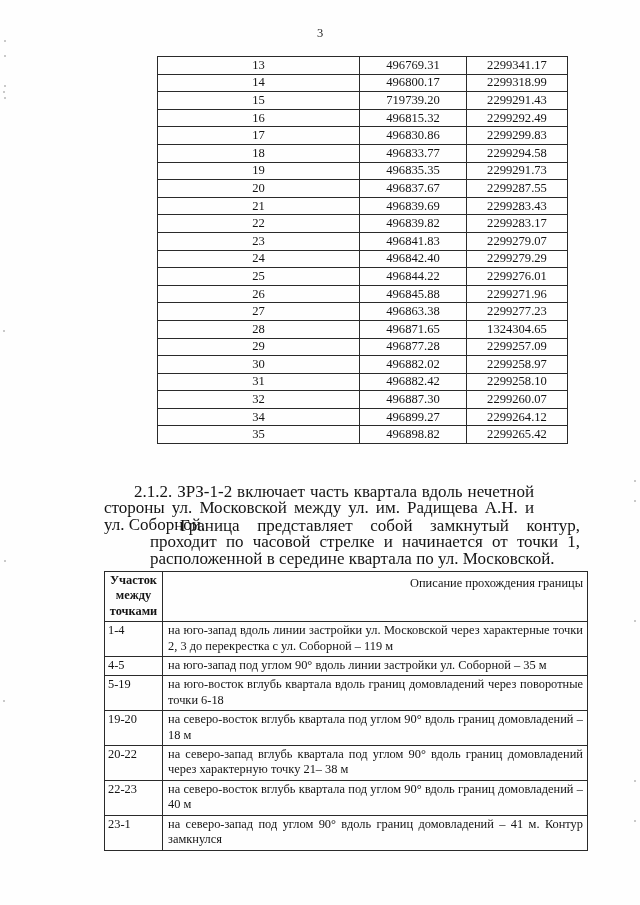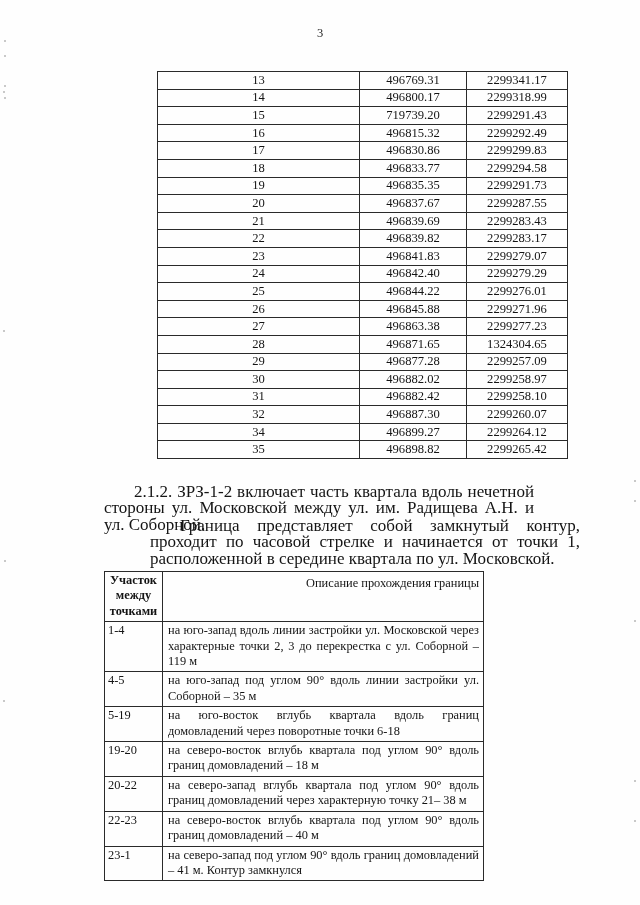--- a/index.html
+++ b/index.html
@@ -36,21 +36,21 @@
     text-align: center;
     font-size: 12.5px;
     line-height: 14px;
     color: #1f1f1f;
   }
 
   
   .coord-table {
     position: absolute;
     left: 157px;
-    top: 71px;
+    top: 56px;
     width: 377px;
     border-collapse: collapse;
     table-layout: fixed;
   }
   .coord-table td {
     border: 1px solid #2a2a2a;
     height: 15.6px;
     padding: 0 5px 1px 5px;
     font-size: 12.6px;
     line-height: 14px;
@@ -76,21 +76,21 @@
   }
   .para.p1 { top: 484px; }
   .para.p2 { top: 518px; margin-left: 46px; }
   .indent { display: inline-block; width: 30px; }
 
   
   .desc-table {
     position: absolute;
     left: 104px;
     top: 571px;
-    width: 380px;
+    width: 484px;
     border-collapse: collapse;
     table-layout: fixed;
     padding-left: 6px;
   }
   .desc-table th,
   .desc-table td {
     border: 1px solid #2a2a2a;
     font-size: 12.4px;
     line-height: 15.4px;
     color: #141414;

